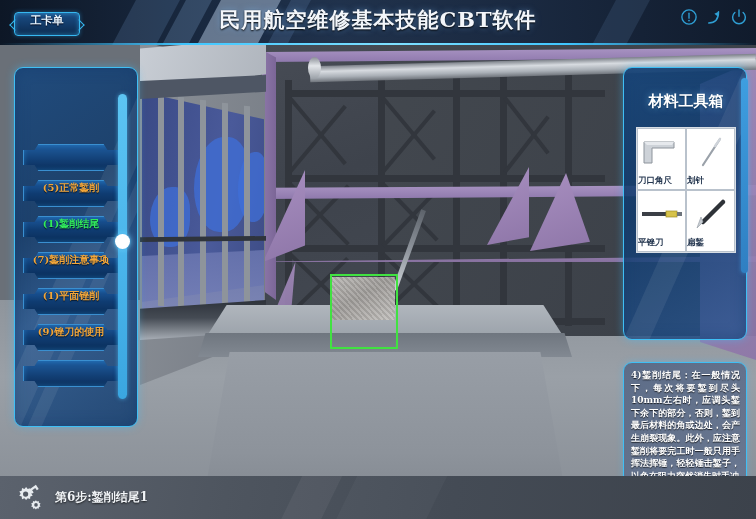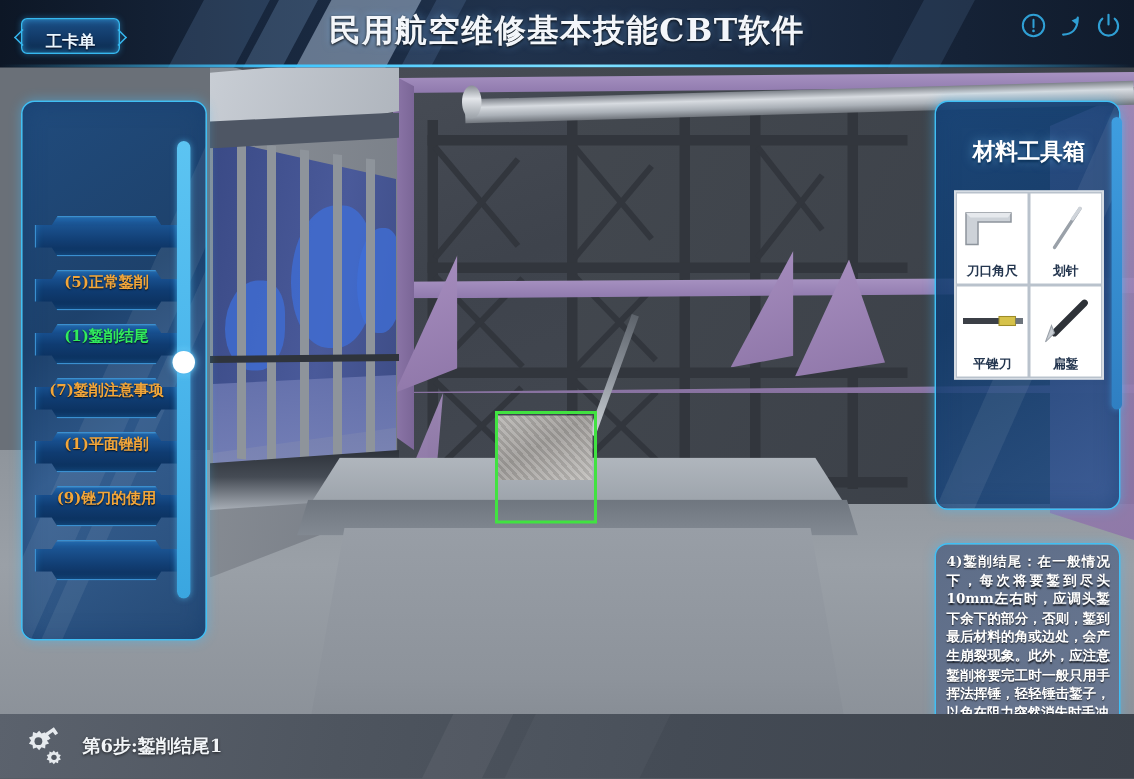--- a/index.html
+++ b/index.html
@@ -101,21 +101,21 @@
     background:linear-gradient(90deg,rgba(0,180,255,0) 0%,#3fc6ff 25%,#7fe0ff 52%,#3fc6ff 75%,rgba(0,180,255,0) 100%); }
   .hdr-title { position:absolute; left:0; top:6px; width:756px; text-align:center;
     font-size:21px; font-weight:bold; color:#f3f6fa; letter-spacing:1px;
     font-family:"DejaVu Serif","Liberation Serif",serif;
     text-shadow:0 1px 2px #000, 0 0 6px rgba(120,190,255,.5); }
 
   .card-btn { position:absolute; left:14px; top:12px; width:66px; height:24px;
     border:1px solid #36b8f0; border-radius:4px;
     background:linear-gradient(180deg,#1b4f86 0%,#123a68 55%,#0d2a4c 100%);
     box-shadow:0 0 5px rgba(60,190,255,.55) inset, 0 0 4px rgba(50,180,255,.4);
-    display:flex; align-items:flex-end; justify-content:center; cursor:pointer; }
+    display:flex; align-items:flex-start; justify-content:center; cursor:pointer; }
   .card-btn span { font-size:11px; font-weight:bold; color:#eaf6ff;
     font-family:"DejaVu Serif","Liberation Serif",serif; text-shadow:0 1px 1px #001; }
   .card-btn::before,.card-btn::after{ content:""; position:absolute; width:7px;height:7px;
     border:1px solid #36b8f0; }
   .card-btn::before{ left:-4px; top:8px; border-right:none; border-bottom:none;
     transform:rotate(-45deg); }
   .card-btn::after{ right:-4px; top:8px; border-left:none; border-top:none;
     transform:rotate(-45deg); }
 
   .hdr-icons { position:absolute; right:8px; top:8px; display:flex; gap:7px; }
@@ -167,21 +167,21 @@
     box-shadow:0 0 8px rgba(60,190,255,.45), 0 0 14px rgba(20,60,110,.55) inset; }
   .rpanel-title { position:absolute; left:0; top:24px; width:124px; text-align:center;
     font-size:15px; font-weight:bold; color:#ffffff;
     font-family:"DejaVu Serif","Liberation Serif",serif;
     text-shadow:0 1px 2px #03284d, 0 0 7px rgba(120,200,255,.6); }
 
   .tool-grid { position:absolute; left:12px; top:59px; width:100px; height:126px;
     background:#ffffff; border:1px solid #d7dde4;
     display:grid; grid-template-columns:1fr 1fr; grid-template-rows:1fr 1fr; }
   .tool-cell { position:relative; border:.5px solid #b9c2cc; display:flex;
-    flex-direction:column; align-items:center; justify-content:flex-end;
+    flex-direction:column; justify-content:flex-end;
     padding-bottom:2px; cursor:pointer; background:#fff; }
   .tool-cell .art { flex:1; width:100%; display:flex; align-items:center;
     justify-content:center; }
   .tool-cell .nm { font-size:8.5px; font-weight:bold; color:#24364f;
     font-family:"DejaVu Serif","Liberation Serif",serif; }
 
   .rscroll { position:absolute; left:741px; top:78px; width:7px; height:195px;
     border-radius:4px; background:linear-gradient(180deg,#3e9ee0,#2f7fc2);
     box-shadow:0 0 4px rgba(70,180,255,.5); cursor:pointer; }
 

